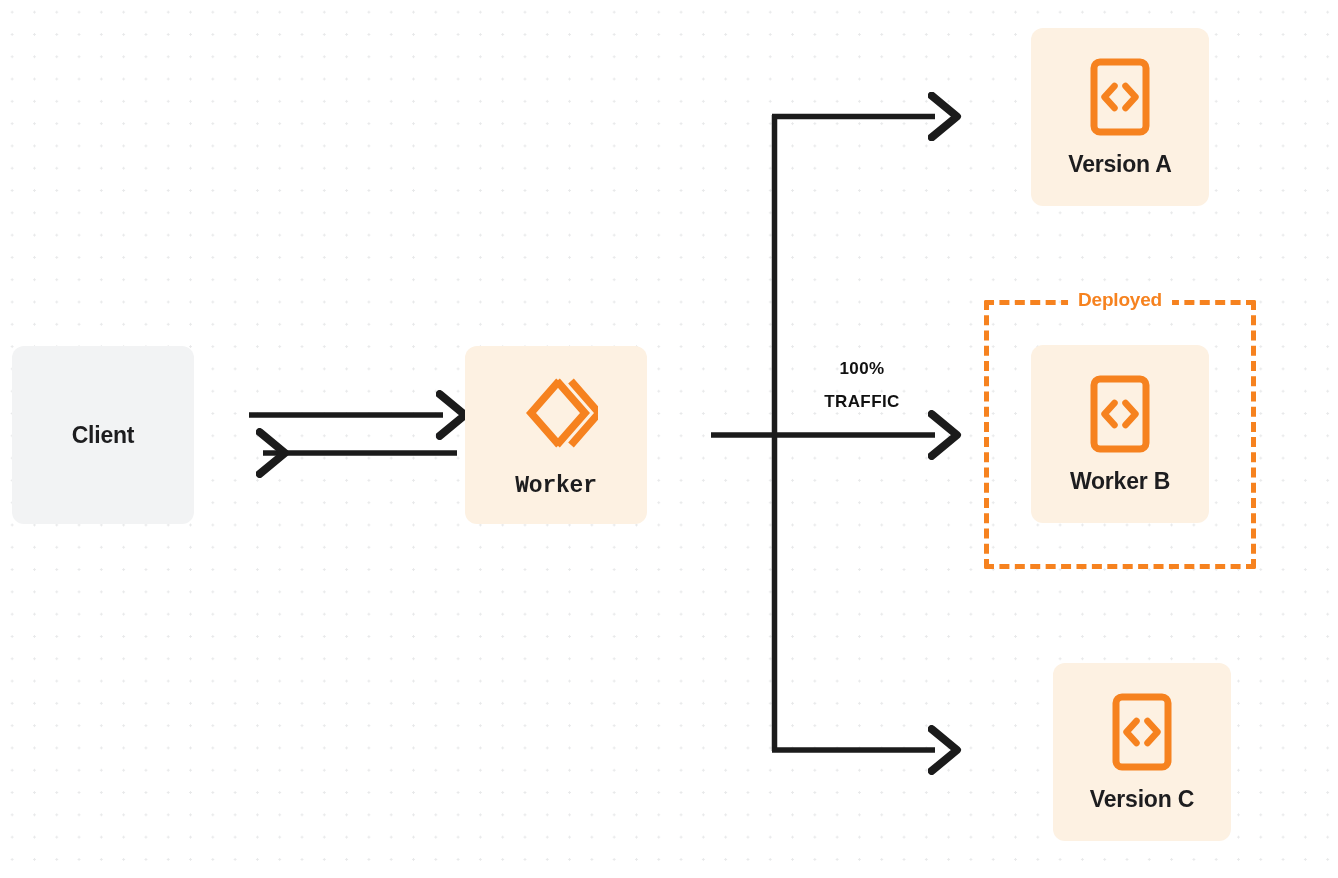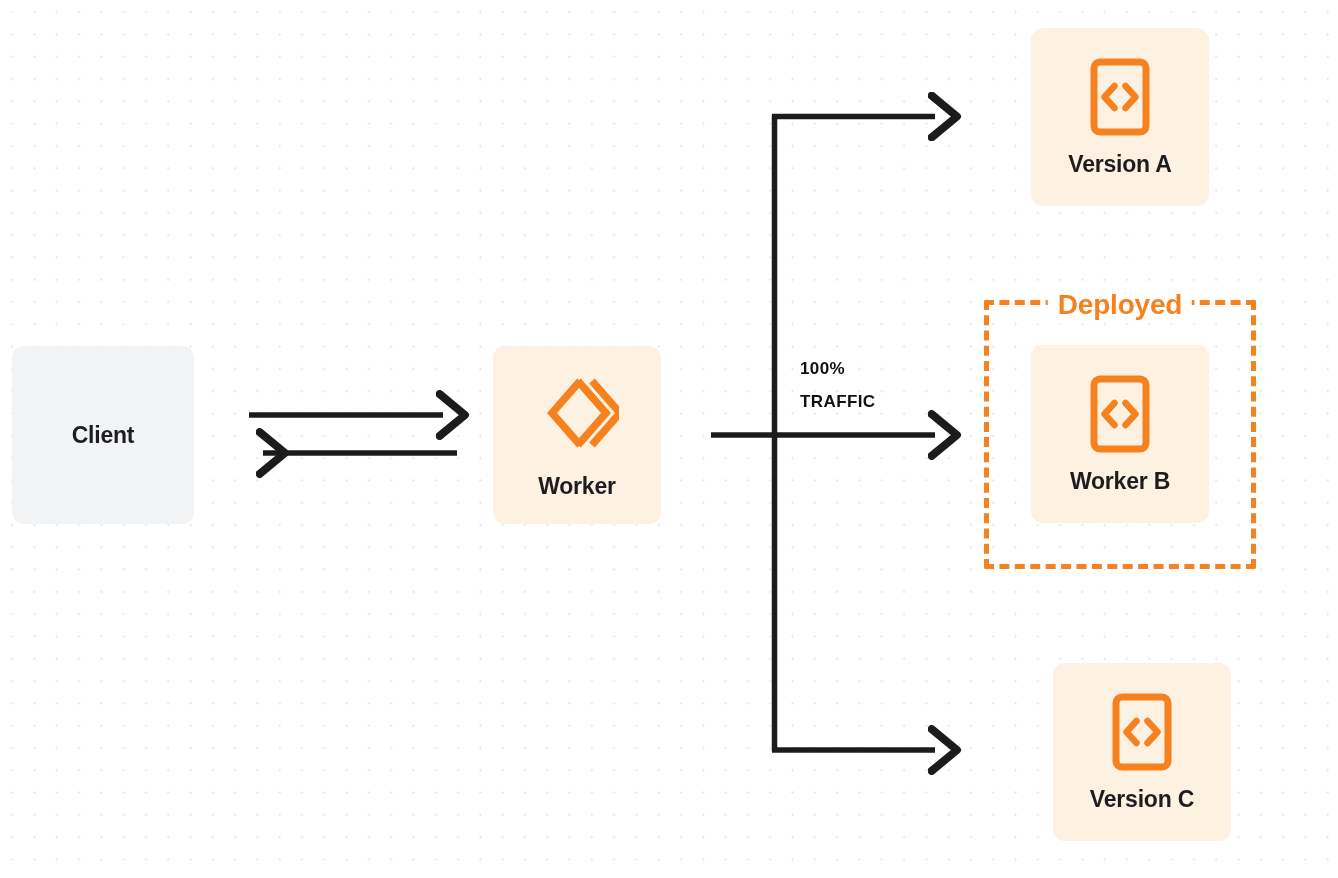--- a/index.html
+++ b/index.html
@@ -38,23 +38,24 @@
   
   #client-node {
     left: 12px; top: 346px;
     width: 182px; height: 178px;
     background: #f2f3f4;
   }
   #client-node .node-label { font-size: 23px; }
 
   
   #worker-node {
-    left: 493px; top: 346px;
-    width: 168px; height: 178px;
+    left: 465px; top: 346px;
+    width: 182px; height: 178px;
     background: #fdf1e2;
+    font-family: Liberation Mono, monospace;
   }
   #worker-node .node-label { font-size: 23px; margin-top: 18px; }
 
   
   .version-node {
     width: 178px; height: 178px;
     background: #fdf1e2;
   }
   .version-node .node-label { font-size: 23px; margin-top: 14px; }
 
@@ -72,31 +73,32 @@
     box-sizing: border-box;
   }
   #deployed-label {
     position: absolute;
     left: 50%;
     top: -16px;
     transform: translateX(-50%);
     background: #ffffff;
     padding: 0 10px;
     color: #f6821f;
-    font-size: 28px;
+    font-size: 19px;
     font-weight: bold;
     white-space: nowrap;
     letter-spacing: -0.2px;
   }
 
   
   #traffic-label {
     position: absolute;
     left: 800px; top: 352px;
     width: 124px;
+    text-align: center;
     font-size: 17px;
     font-weight: bold;
     color: #111111;
     line-height: 1.95;
     letter-spacing: 0.4px;
   }
 
   svg.overlay {
     position: absolute;
     left: 0; top: 0;

